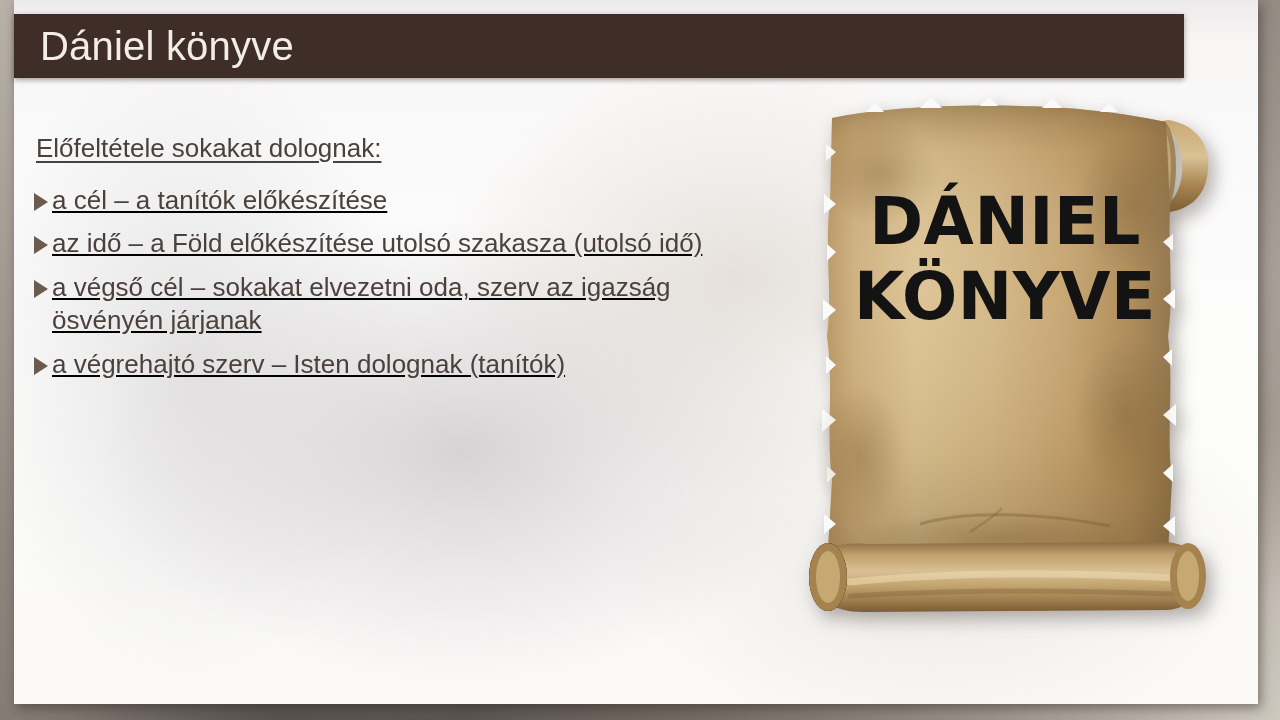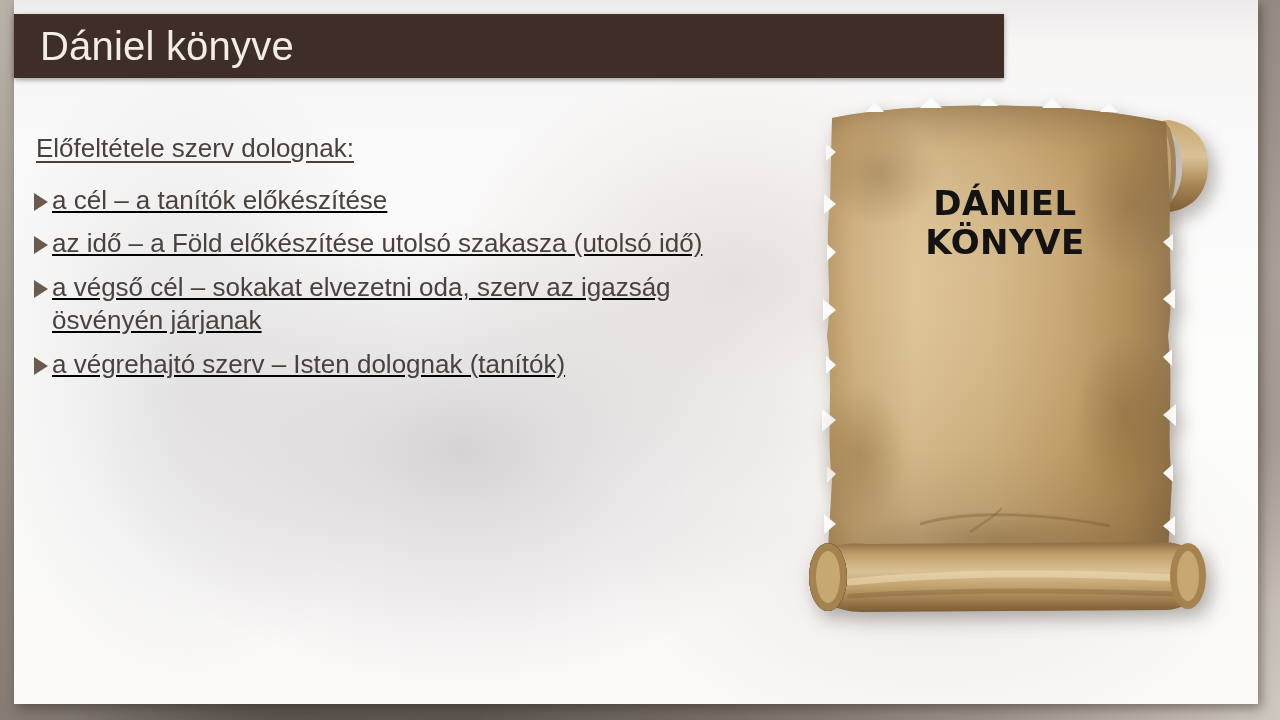--- a/index.html
+++ b/index.html
@@ -66,21 +66,21 @@
       radial-gradient(ellipse 300px 420px at 14% 52%, rgba(206,203,205,0.5), rgba(206,203,205,0) 74%),
       radial-gradient(ellipse 460px 260px at 74% 78%, rgba(216,210,204,0.45), rgba(216,210,204,0) 72%);
     pointer-events: none;
   }
 
   
   .title-bar {
     position: absolute;
     left: 14px;
     top: 14px;
-    width: 990px;
+    width: 1170px;
     height: 64px;
     background: #3f2e28;
     box-shadow: 0 2px 5px rgba(30,22,18,0.4);
     display: flex;
     align-items: center;
     z-index: 5;
   }
 
   .title-text {
     color: #f2ede7;
@@ -161,21 +161,21 @@
 
   .scroll-title {
     position: absolute;
     left: 70px;
     top: 100px;
     width: 330px;
     text-align: center;
     color: #131313;
     font-family: "DejaVu Sans", sans-serif;
     font-weight: bold;
-    font-size: 34px;
+    font-size: 65px;
     line-height: 1.16;
     letter-spacing: 0.5px;
     pointer-events: none;
   }
   .scroll-title div { white-space: nowrap; }
 </style>
 </head>
 <body>
 
 <div class="slide-frame">
@@ -183,21 +183,21 @@
 
   <div class="panel">
     <div class="panel-ghost"></div>
   </div>
 
   <div class="title-bar">
     <div class="title-text">Dániel könyve</div>
   </div>
 
   <div class="content">
-    <div class="lead">Előfeltétele szerv dolognak:</div>
+    <div class="lead">Előfeltétele sokakat dolognak:</div>
 
     <ul class="bullets">
       <li class="bullet">
         <span class="bullet-marker"></span>
         <span class="bullet-text">a cél – a tanítók előkészítése</span>
       </li>
       <li class="bullet">
         <span class="bullet-marker"></span>
         <span class="bullet-text">az idő – a Föld előkészítése utolsó szakasza (utolsó idő)</span>
       </li>

